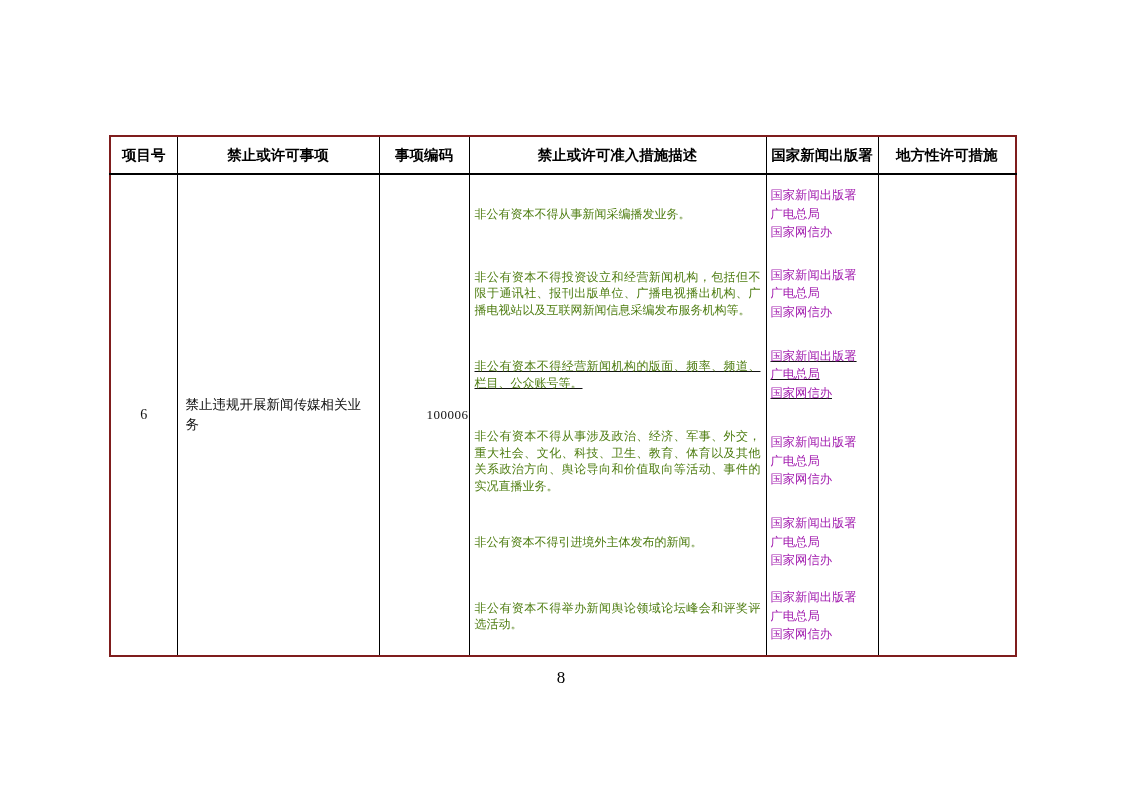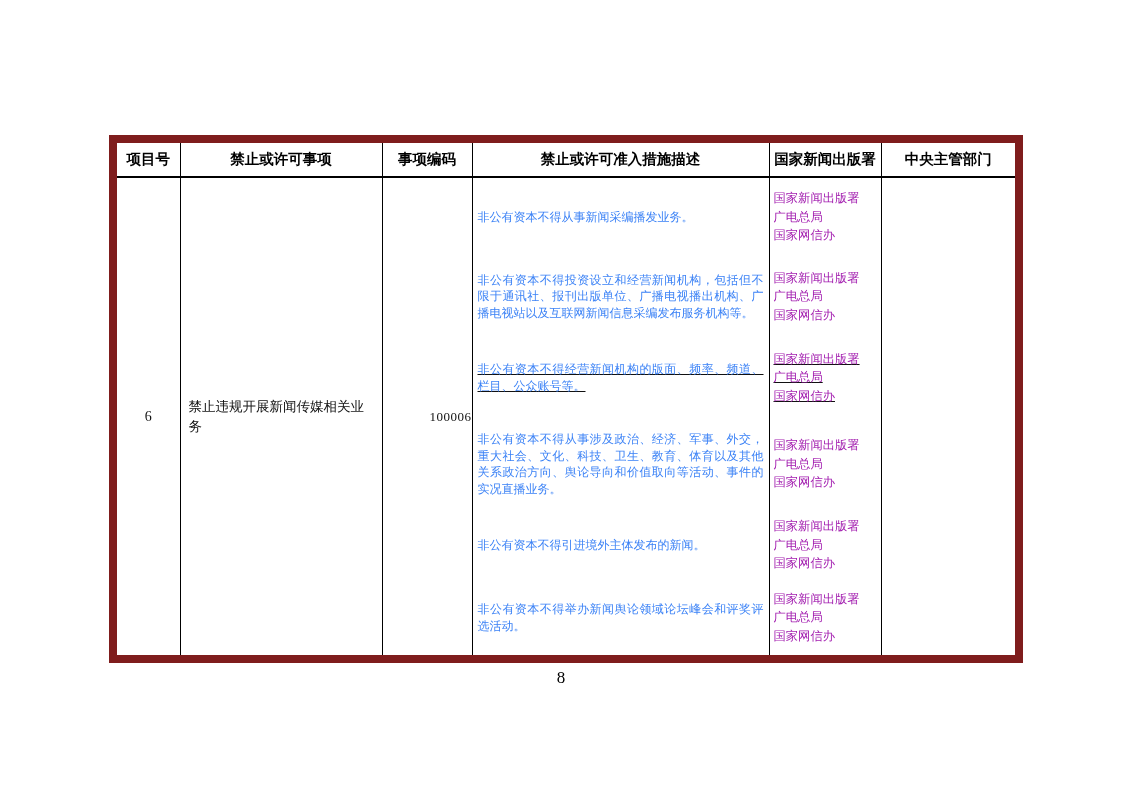--- a/index.html
+++ b/index.html
@@ -14,21 +14,21 @@
     color: #111;
     overflow: hidden;
   }
   table.doc-table {
     position: absolute;
     left: 109px;
     top: 135px;
     width: 906px;
     border-collapse: collapse;
     table-layout: fixed;
-    border: 8px solid #7f1d1d;
+    border: 2px solid #7f1d1d;
     padding-left: 8px;
   }
   .doc-table th {
     border: 1px solid #000;
     border-bottom: 2px solid #000;
     font-weight: bold;
     font-size: 14.5px;
     height: 38px;
     text-align: center;
     vertical-align: middle;
@@ -62,21 +62,21 @@
   tr.sub td.desc, tr.sub td.dept {
     border-top: none;
     border-bottom: none;
   }
   td.desc {
     padding: 3px 5px;
     font-size: 12px;
     line-height: 16.5px;
     text-align: justify;
     text-justify: inter-ideograph;
-    color: #3b82f6;
+    color: #4d7c0f;
   }
   td.dept {
     padding: 3px 4px;
     font-size: 12.3px;
     line-height: 18.5px;
     color: #a21caf;
     vertical-align: middle;
   }
   td.dept span { display: block; }
   
@@ -110,21 +110,21 @@
       <col style="width:112px">
       <col style="width:138px">
     </colgroup>
     <tbody>
       <tr>
         <th>项目号</th>
         <th>禁止或许可事项</th>
         <th>事项编码</th>
         <th>禁止或许可准入措施描述</th>
         <th>国家新闻出版署</th>
-        <th>中央主管部门</th>
+        <th>地方性许可措施</th>
       </tr>
 
       <tr class="sub r1">
         <td class="item-no" rowspan="6">6</td>
         <td class="item-name" rowspan="6">禁止违规开展新闻传媒相关业务</td>
         <td class="item-code" rowspan="6">100006</td>
         <td class="desc">非公有资本不得从事新闻采编播发业务。</td>
         <td class="dept">
           <span>国家新闻出版署</span>
           <span>广电总局</span>

